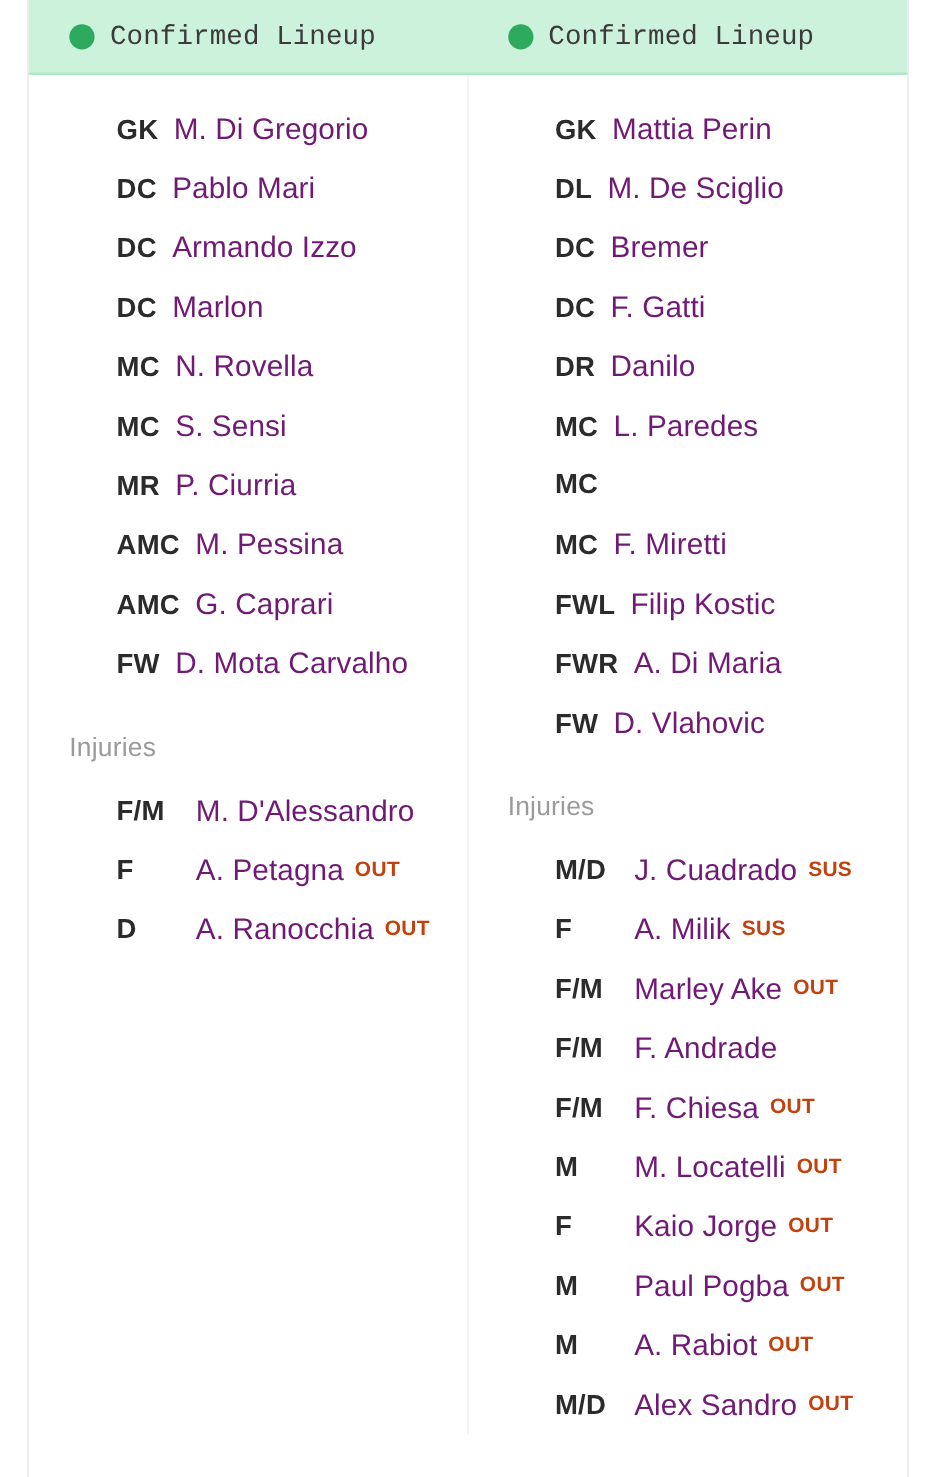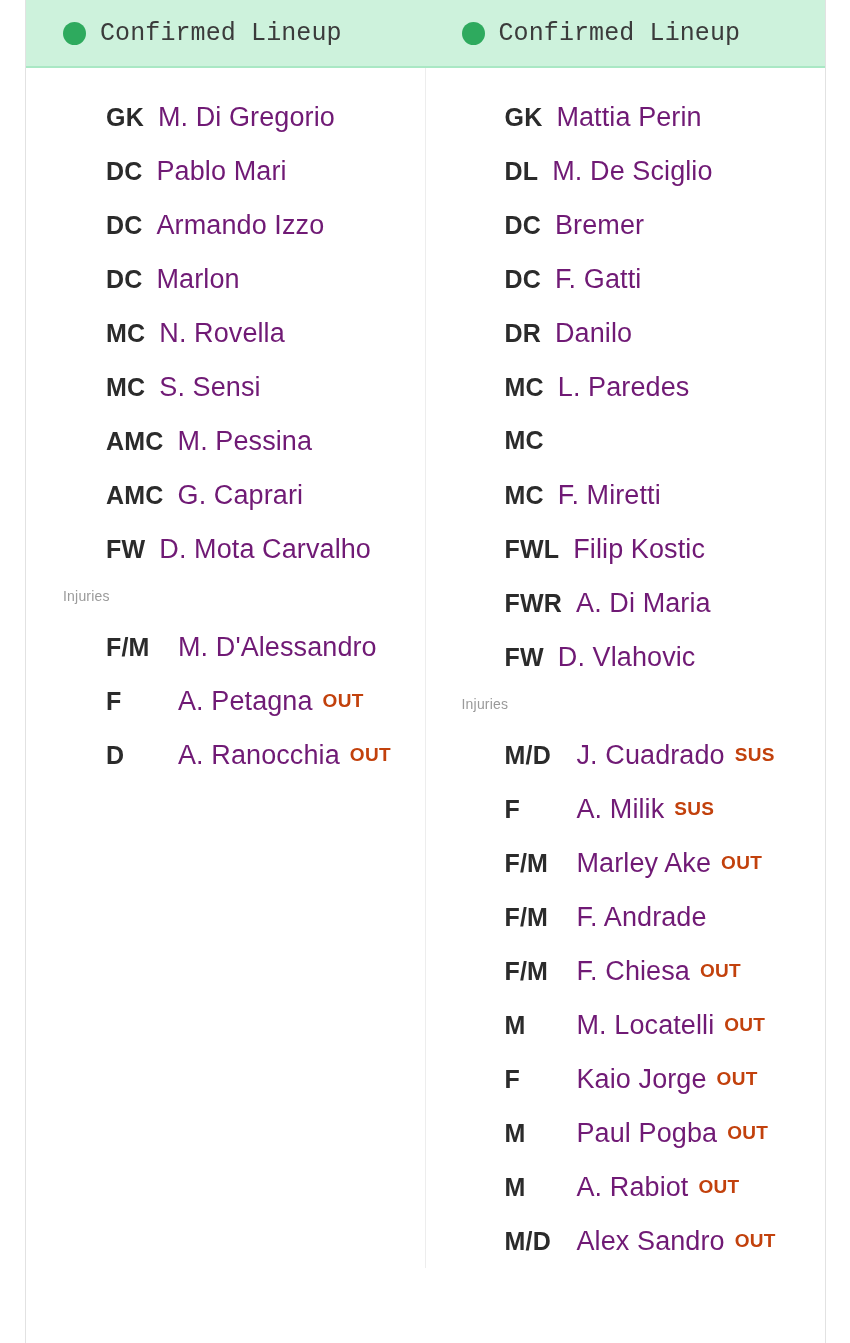--- a/index.html
+++ b/index.html
@@ -101,23 +101,24 @@
   .player-name {
     font-size: 27px;
     color: #701a75;
     font-weight: 400;
     letter-spacing: 0.1px;
     cursor: pointer;
   }
 
   
   .injuries-heading {
-    font-size: 14px;
+    font-size: 24px;
     color: #9a9a9a;
     font-weight: 400;
+    margin-top: 24px;
     margin-bottom: 16px;
     letter-spacing: 0.2px;
   }
   .injury-list { list-style: none; margin: 0; padding: 0; }
   .injury-row {
     display: flex;
     align-items: center;
     height: 54px;
     white-space: nowrap;
   }
@@ -175,20 +176,24 @@
           </li>
           <li class="lineup-row">
             <span class="pos">MC</span>
             <span class="player-name">N. Rovella</span>
           </li>
           <li class="lineup-row">
             <span class="pos">MC</span>
             <span class="player-name">S. Sensi</span>
           </li>
           <li class="lineup-row">
+            <span class="pos">MR</span>
+            <span class="player-name">P. Ciurria</span>
+          </li>
+          <li class="lineup-row">
             <span class="pos">AMC</span>
             <span class="player-name">M. Pessina</span>
           </li>
           <li class="lineup-row">
             <span class="pos">AMC</span>
             <span class="player-name">G. Caprari</span>
           </li>
           <li class="lineup-row">
             <span class="pos">FW</span>
             <span class="player-name">D. Mota Carvalho</span>

